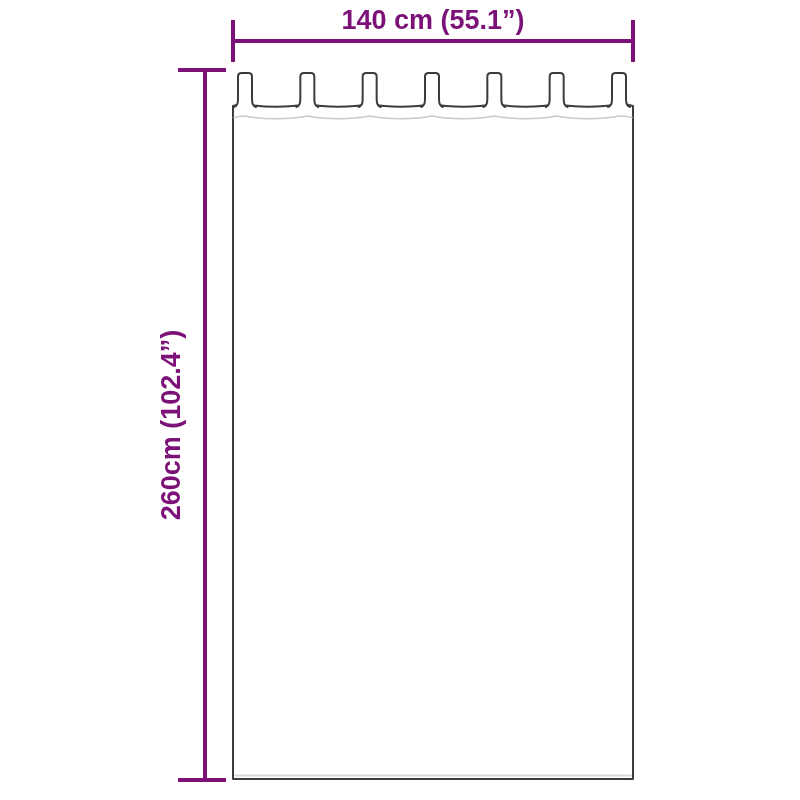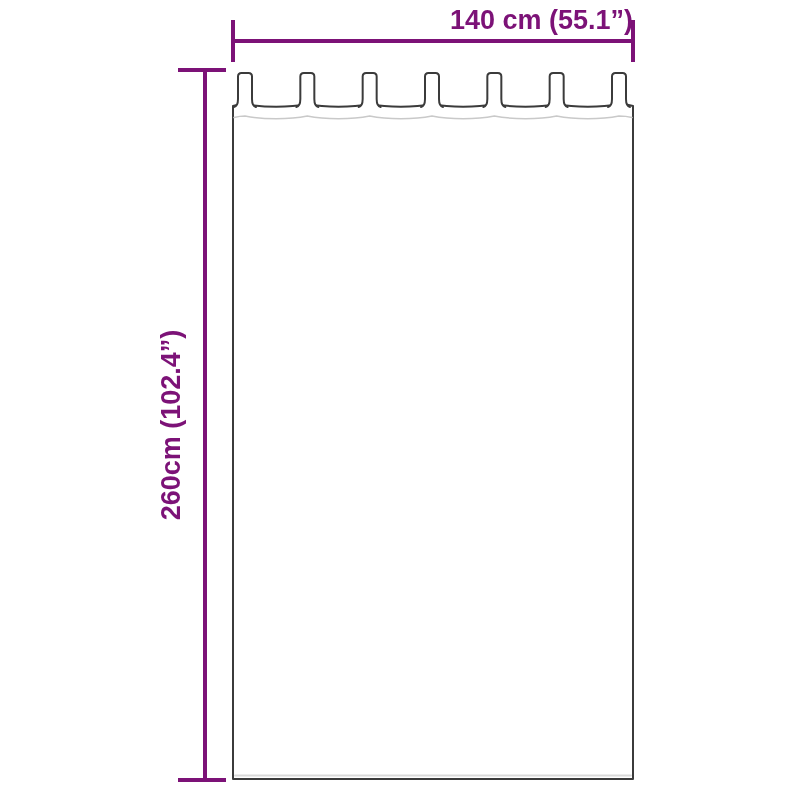--- a/index.html
+++ b/index.html
@@ -29,21 +29,21 @@
   .dim-label{
     position:absolute;
     color:var(--accent);
     font-weight:700;
     font-size:27px;
     line-height:32px;
     white-space:nowrap;
   }
   .dim-label-width{
     left:233px;top:4px;width:400px;
-    text-align:right;
+    text-align:center;
   }
   .dim-label-height{
     left:171px;top:425px;
     transform:translate(-50%,-50%) rotate(-90deg);
   }
 </style>
 </head>
 <body>
 
 <div class="canvas">

